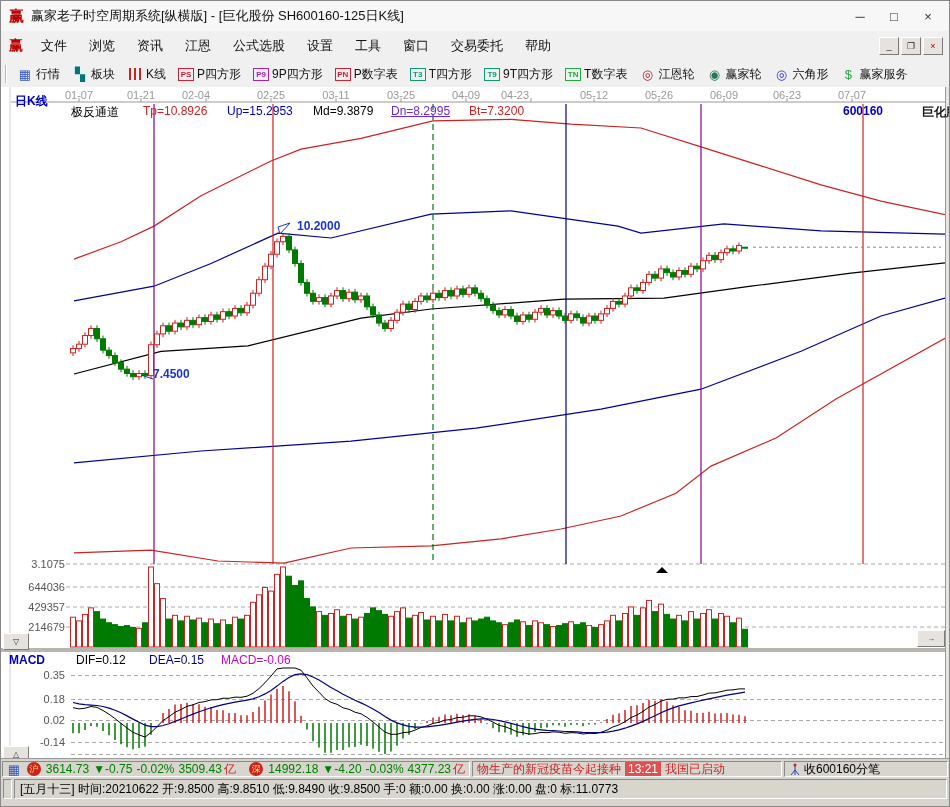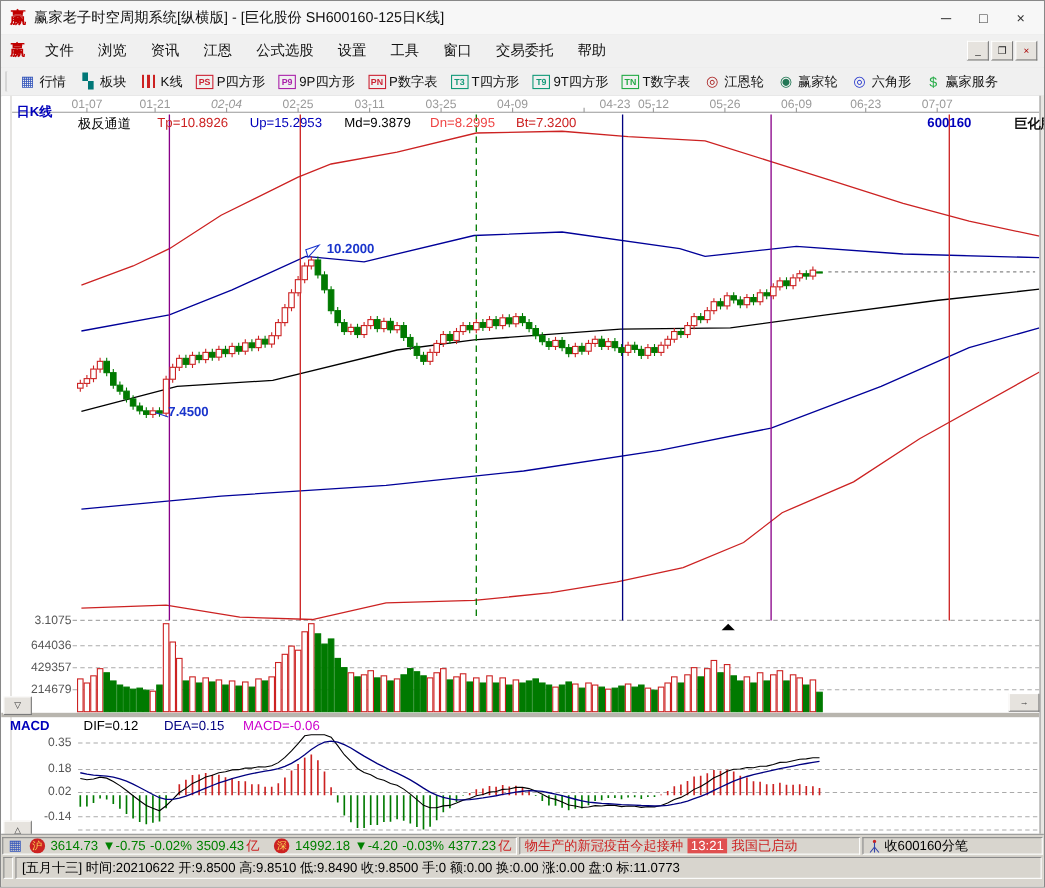--- a/index.html
+++ b/index.html
@@ -775,38 +775,38 @@
           <polyline points="72,620.7 78,621.9 84,621.2 90,619.5 96,620.4 102,623.5 108,627.2 114,631.6 120,636.4 126,641.0 132,645.3 138,647.8 144,650.1 150,645.5 156,639.7 162,633.5 168,629.7 174,625.2 180,622.5 186,619.3 192,617.8 198,615.5 204,614.6 210,612.9 216,612.7 222,611.2 228,611.3 234,610.1 240,610.3 246,609.2 252,606.3 258,601.6 264,595.7 270,589.1 276,581.9 282,581.0 288,581.0 294,581.0 300,583.2 306,590.9 312,599.1 318,605.2 324,611.6 330,615.3 336,617.3 342,620.8 348,622.3 354,625.2 360,626.8 366,630.4 372,634.9 378,640.0 384,645.1 390,647.3 396,647.3 402,645.6 408,645.2 414,643.1 420,640.4 426,638.9 432,636.4 438,635.3 444,633.1 450,632.5 456,630.6 462,630.3 468,628.8 474,628.8 480,629.9 486,632.2 492,635.1 498,638.3 504,639.7 510,642.0 516,644.9 522,645.7 528,647.1 534,646.6 540,645.4 546,645.7 552,644.9 558,645.2 564,646.3 570,645.7 576,645.9 582,647.0 588,646.3 594,646.5 600,645.3 606,643.1 612,639.9 618,637.9 624,634.7 630,630.6 636,628.0 642,624.4 648,620.1 654,617.6 660,614.1 666,612.3 672,612.1 678,610.8 684,610.9 690,609.6 696,609.5 702,608.0 708,606.1 714,605.9 720,604.6 726,603.2 732,602.9 738,601.9 744,601.9" fill="none" stroke="#000000" stroke-width="1"></polyline>
           <polyline points="72,615.5 78,616.8 84,617.7 90,618.1 96,618.5 102,619.5 108,621.1 114,623.2 120,625.8 126,628.9 132,632.1 138,635.3 144,638.2 150,639.7 156,639.7 162,638.5 168,636.7 174,634.4 180,632.0 186,629.5 192,627.1 198,624.8 204,622.8 210,620.8 216,619.2 222,617.6 228,616.3 234,615.1 240,614.1 246,613.1 252,611.8 258,609.7 264,606.9 270,603.4 276,599.1 282,594.4 288,590.5 294,587.7 300,586.8 306,587.7 312,590.0 318,593.0 324,596.7 330,600.4 336,603.8 342,607.2 348,610.2 354,613.2 360,615.9 366,618.8 372,622.0 378,625.6 384,629.5 390,633.1 396,635.9 402,637.9 408,639.3 414,640.1 420,640.1 426,639.9 432,639.2 438,638.4 444,637.4 450,636.4 456,635.2 462,634.2 468,633.1 474,632.3 480,631.8 486,631.9 492,632.5 498,633.7 504,634.9 510,636.3 516,638.0 522,639.6 528,641.1 534,642.2 540,642.8 546,643.4 552,643.7 558,644.0 564,644.5 570,644.7 576,644.9 582,645.3 588,645.5 594,645.7 600,645.6 606,645.1 612,644.1 618,642.9 624,641.2 630,639.1 636,636.9 642,634.4 648,631.5 654,628.7 660,625.8 666,623.1 672,620.9 678,618.9 684,617.3 690,615.8 696,614.5 702,613.2 708,611.8 714,610.6 720,609.4 726,608.2 732,607.1 738,606.1 744,605.2" fill="none" stroke="#000080" stroke-width="1.2"></polyline>
         </g>
       </svg>
     <div class="right-frame"></div>
 
     <div class="abs" style="left:14px;top:6px;font-size:12px;color:#0000bb;font-weight:bold;">日K线</div>
     <div id="date-row">
         <div class="date-label" style="left: 78px;">01-07</div>
         <div class="date-label" style="left: 140px;">01-21</div>
-        <div class="date-label" style="left: 205px; font-style: italic;">02-04</div>
+        <div class="date-label" style="left: 195px;">02-04</div>
         <div class="date-label" style="left: 270px;">02-25</div>
         <div class="date-label" style="left: 335px;">03-11</div>
         <div class="date-label" style="left: 400px;">03-25</div>
         <div class="date-label" style="left: 465px;">04-09</div>
-        <div class="date-label" style="left: 558px;">04-23</div>
+        <div class="date-label" style="left: 514px;">04-23</div>
         <div class="date-label" style="left: 593px;">05-12</div>
         <div class="date-label" style="left: 658px;">05-26</div>
         <div class="date-label" style="left: 723px;">06-09</div>
         <div class="date-label" style="left: 786px;">06-23</div>
         <div class="date-label" style="left: 851px;">07-07</div>
       </div>
 
     <span class="hdr" style="left:70px;color:#000;">极反通道</span>
     <span class="hdr" style="left:142px;color:#cc2222;">Tp=10.8926</span>
     <span class="hdr" style="left:226px;color:#0000bb;">Up=15.2953</span>
     <span class="hdr" style="left:312px;color:#000;">Md=9.3879</span>
-    <span class="hdr" style="left:390px;color:#ef4444;">Dn=8.2995</span>
+    <span class="hdr" style="left:390px;color:#6d28d9;text-decoration:underline;">Dn=8.2995</span>
     <span class="hdr" style="left:468px;color:#cc2222;">Bt=7.3200</span>
     <span class="hdr" style="left:842px;color:#0000bb;font-weight:bold;">600160</span>
     <span class="hdr" style="left:892px;color:#111;font-weight:bold;padding-left:29px;">巨化股份</span>
 
     <span class="anno" style="left:296px;top:132px;">10.2000</span>
     <span class="anno" style="left:152px;top:280px;">7.4500</span>
 
     <div id="y-labels">
         <div class="yaxis-label" style="left: 8px; top: 477px;">3.1075</div>
         <div class="yaxis-label" style="left: 8px; top: 500px;">644036</div>

